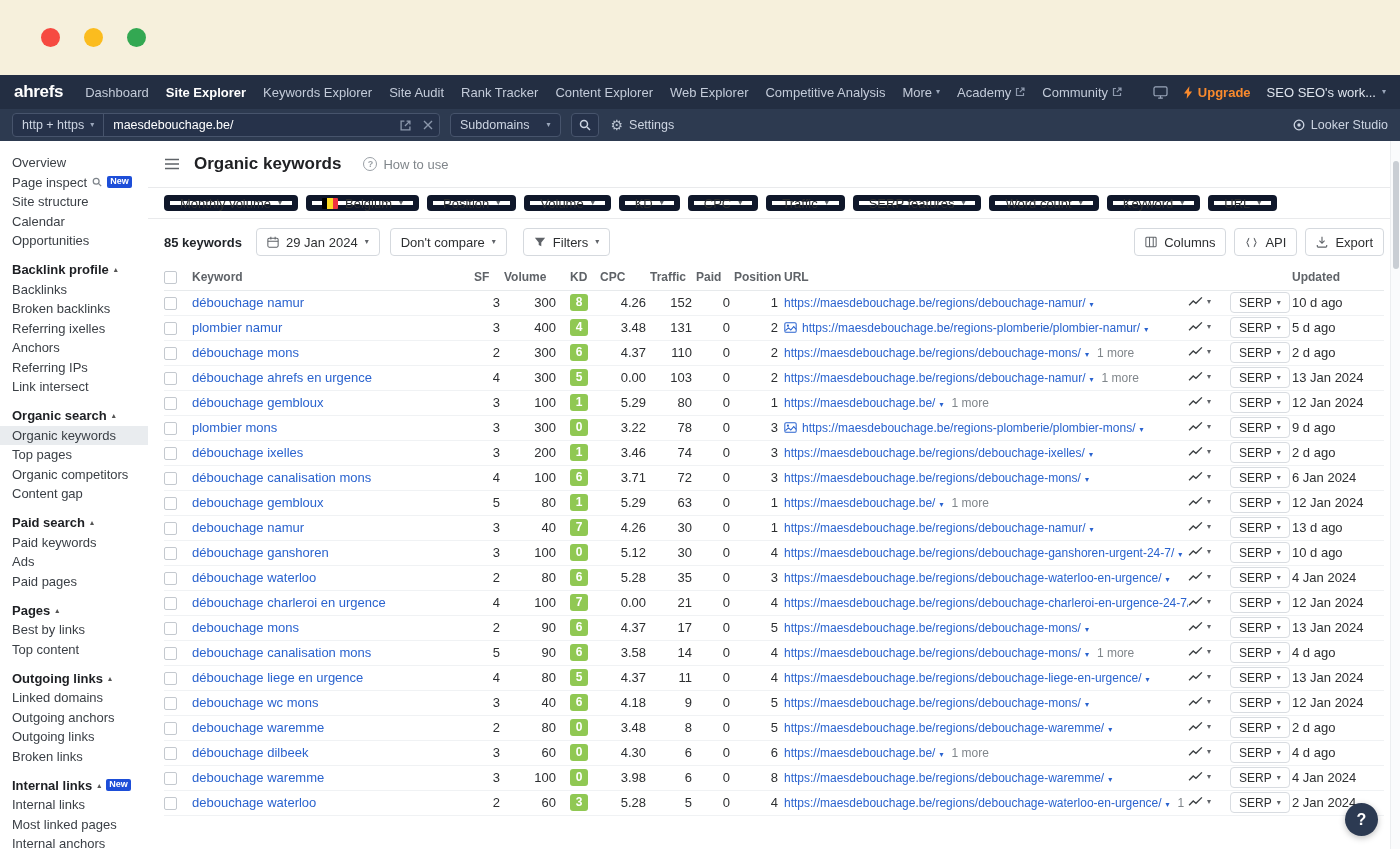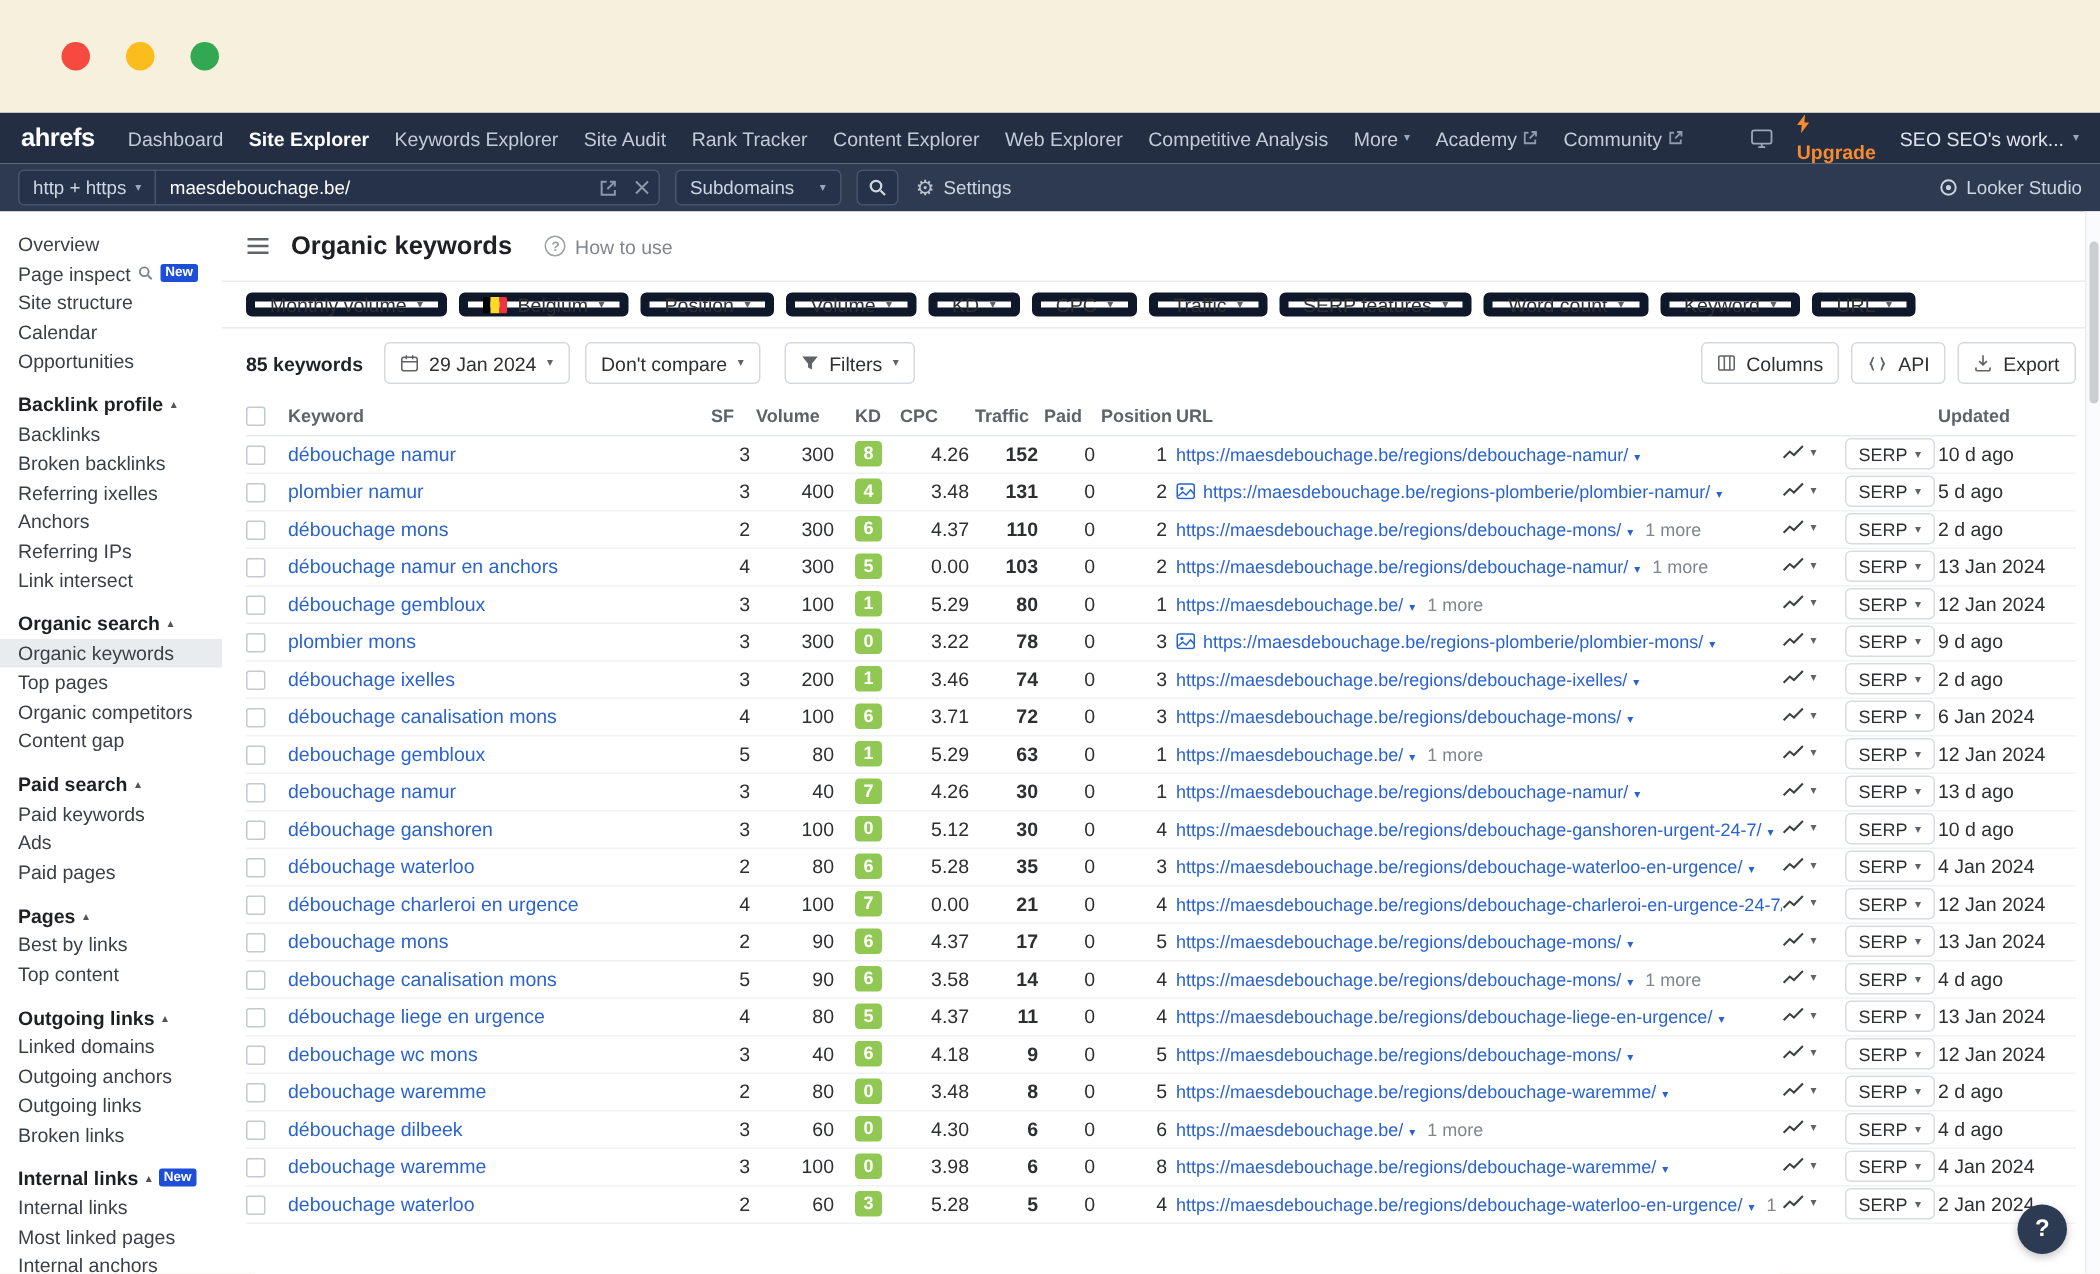--- a/index.html
+++ b/index.html
@@ -17,21 +17,21 @@
 
   
   .navbar { height: 34px; background: #232e42; display: flex; align-items: center; padding: 0 14px; gap: 18px; }
   .logo { color: #fff; font-weight: bold; font-size: 17px; letter-spacing: -0.3px; margin-right: 4px; cursor: pointer; }
   .nav-items { display: flex; align-items: center; gap: 17px; }
   .nav-item { color: #c3cbd9; font-size: 13px; cursor: pointer; white-space: nowrap; display: inline-flex; align-items: center; gap: 4px; }
   .nav-item.active { color: #ffffff; font-weight: bold; }
   .nav-item svg { color: #8e99ad; }
   .nav-right { margin-left: auto; display: flex; align-items: center; gap: 16px; }
   .nav-icon { color: #9aa6ba; display: inline-flex; cursor: pointer; }
-  .upgrade { display: inline-flex; gap: 5px; font-size: 13px; font-weight: bold; cursor: pointer; flex-direction: column; }
+  .upgrade { display: inline-flex; align-items: center; gap: 5px; font-size: 13px; font-weight: bold; cursor: pointer; }
   .account { color: #dfe5ee; font-size: 13px; display: inline-flex; align-items: center; gap: 6px; cursor: pointer; }
   .navbar .caret, .bar2 .caret { color: #9aa6ba; }
 
   
   .bar2 { height: 32px; background: #2d3a50; display: flex; align-items: center; padding: 0 12px; gap: 10px; }
   .input-group { display: flex; align-items: center; background: #26324a; border: 1px solid #47546c; border-radius: 4px; height: 24px; width: 428px; }
   .protocol { display: inline-flex; align-items: center; gap: 6px; color: #cdd5e2; font-size: 12.5px; padding: 0 9px; height: 100%; border-right: 1px solid #47546c; cursor: pointer; white-space: nowrap; }
   .domain { flex: 1; color: #ffffff; font-size: 12.5px; padding: 0 9px; cursor: text; white-space: nowrap; }
   .ig-icon { color: #8b97ab; display: inline-flex; padding: 0 6px; cursor: pointer; }
   .select { display: inline-flex; align-items: center; gap: 17px; background: #26324a; border: 1px solid #47546c; border-radius: 4px; height: 24px; padding: 0 9px; color: #cdd5e2; font-size: 12.5px; cursor: pointer; white-space: nowrap; }
@@ -76,21 +76,21 @@
   
   .kw-table { width: calc(100% - 32px); margin: 0 16px; border-collapse: collapse; table-layout: fixed; }
   .kw-table th { font-size: 12px; color: #5f6368; font-weight: bold; text-align: left; height: 26px; border-bottom: 1px solid #e7eaec; white-space: nowrap; }
   .kw-table td { height: 25px; font-size: 13px; color: #2d2f31; border-bottom: 1px solid #f0f2f4; white-space: nowrap; overflow: hidden; }
   .r { text-align: right; padding-right: 4px; }
   th.r { padding-right: 4px; }
   .checkbox { display: inline-block; width: 13px; height: 13px; border: 1px solid #c4c9cf; border-radius: 2px; background: #fff; vertical-align: middle; cursor: pointer; }
   .kw-link { color: #2a63cf; text-decoration: none; cursor: pointer; }
   .kd-col { padding-left: 10px; }
   .kd-badge { display: inline-block; min-width: 18px; height: 17px; line-height: 17px; text-align: center; border-radius: 3px; background: #90c853; color: #fff; font-size: 12px; font-weight: bold; padding: 0 2px; }
-  .traffic { font-weight: bold; }
+  .traffic { font-weight: normal; }
   .paid { color: #b7bcc2; }
   .url-cell { padding-left: 2px; }
   .url-link { color: #2a63cf; font-size: 12px; text-decoration: none; cursor: pointer; }
   .url-caret { color: #2a63cf; font-size: 8px; margin-left: 4px; cursor: pointer; }
   .img-icon { color: #2a63cf; display: inline-flex; vertical-align: -1px; margin-right: 5px; }
   .more { color: #80868b; font-size: 12px; margin-left: 8px; cursor: pointer; }
   .chart-btn { display: inline-flex; align-items: center; gap: 4px; color: #3c4043; cursor: pointer; }
   .serp-btn { height: 21px; border: 1px solid #d8dce1; border-radius: 4px; background: #fff; display: inline-flex; align-items: center; gap: 5px; padding: 0 8px; font-size: 12px; color: #2d2f31; }
   .updated { font-size: 12.5px; color: #3c4043; }
 
@@ -551,21 +551,21 @@
                   <svg width="15" height="11" viewBox="0 0 16 12" fill="none" stroke="currentColor" stroke-width="1.5">
                     <path d="M1 10l4.5-4.5 3 2.5L15 1.5"></path>
                   </svg>
                   <span class="caret">▾</span>
                 </span></td>
               <td><button class="serp-btn">SERP<span class="caret">▾</span></button></td>
               <td class="updated">2 d ago</td>
             </tr>
             <tr>
               <td><span class="checkbox"></span></td>
-              <td><a class="kw-link">débouchage namur en anchors</a></td>
+              <td><a class="kw-link">débouchage ahrefs en urgence</a></td>
               <td class="r">4</td>
               <td class="r">300</td>
               <td class="kd-col"><span class="kd-badge">5</span></td>
               <td class="r">0.00</td>
               <td class="r traffic">103</td>
               <td class="r paid">0</td>
               <td class="r">2</td>
               <td class="url-cell"><a class="url-link">https://maesdebouchage.be/regions/debouchage-namur/</a><span class="url-caret">▾</span><span class="more">1 more</span></td>
               <td><span class="chart-btn">
                   <svg width="15" height="11" viewBox="0 0 16 12" fill="none" stroke="currentColor" stroke-width="1.5">

